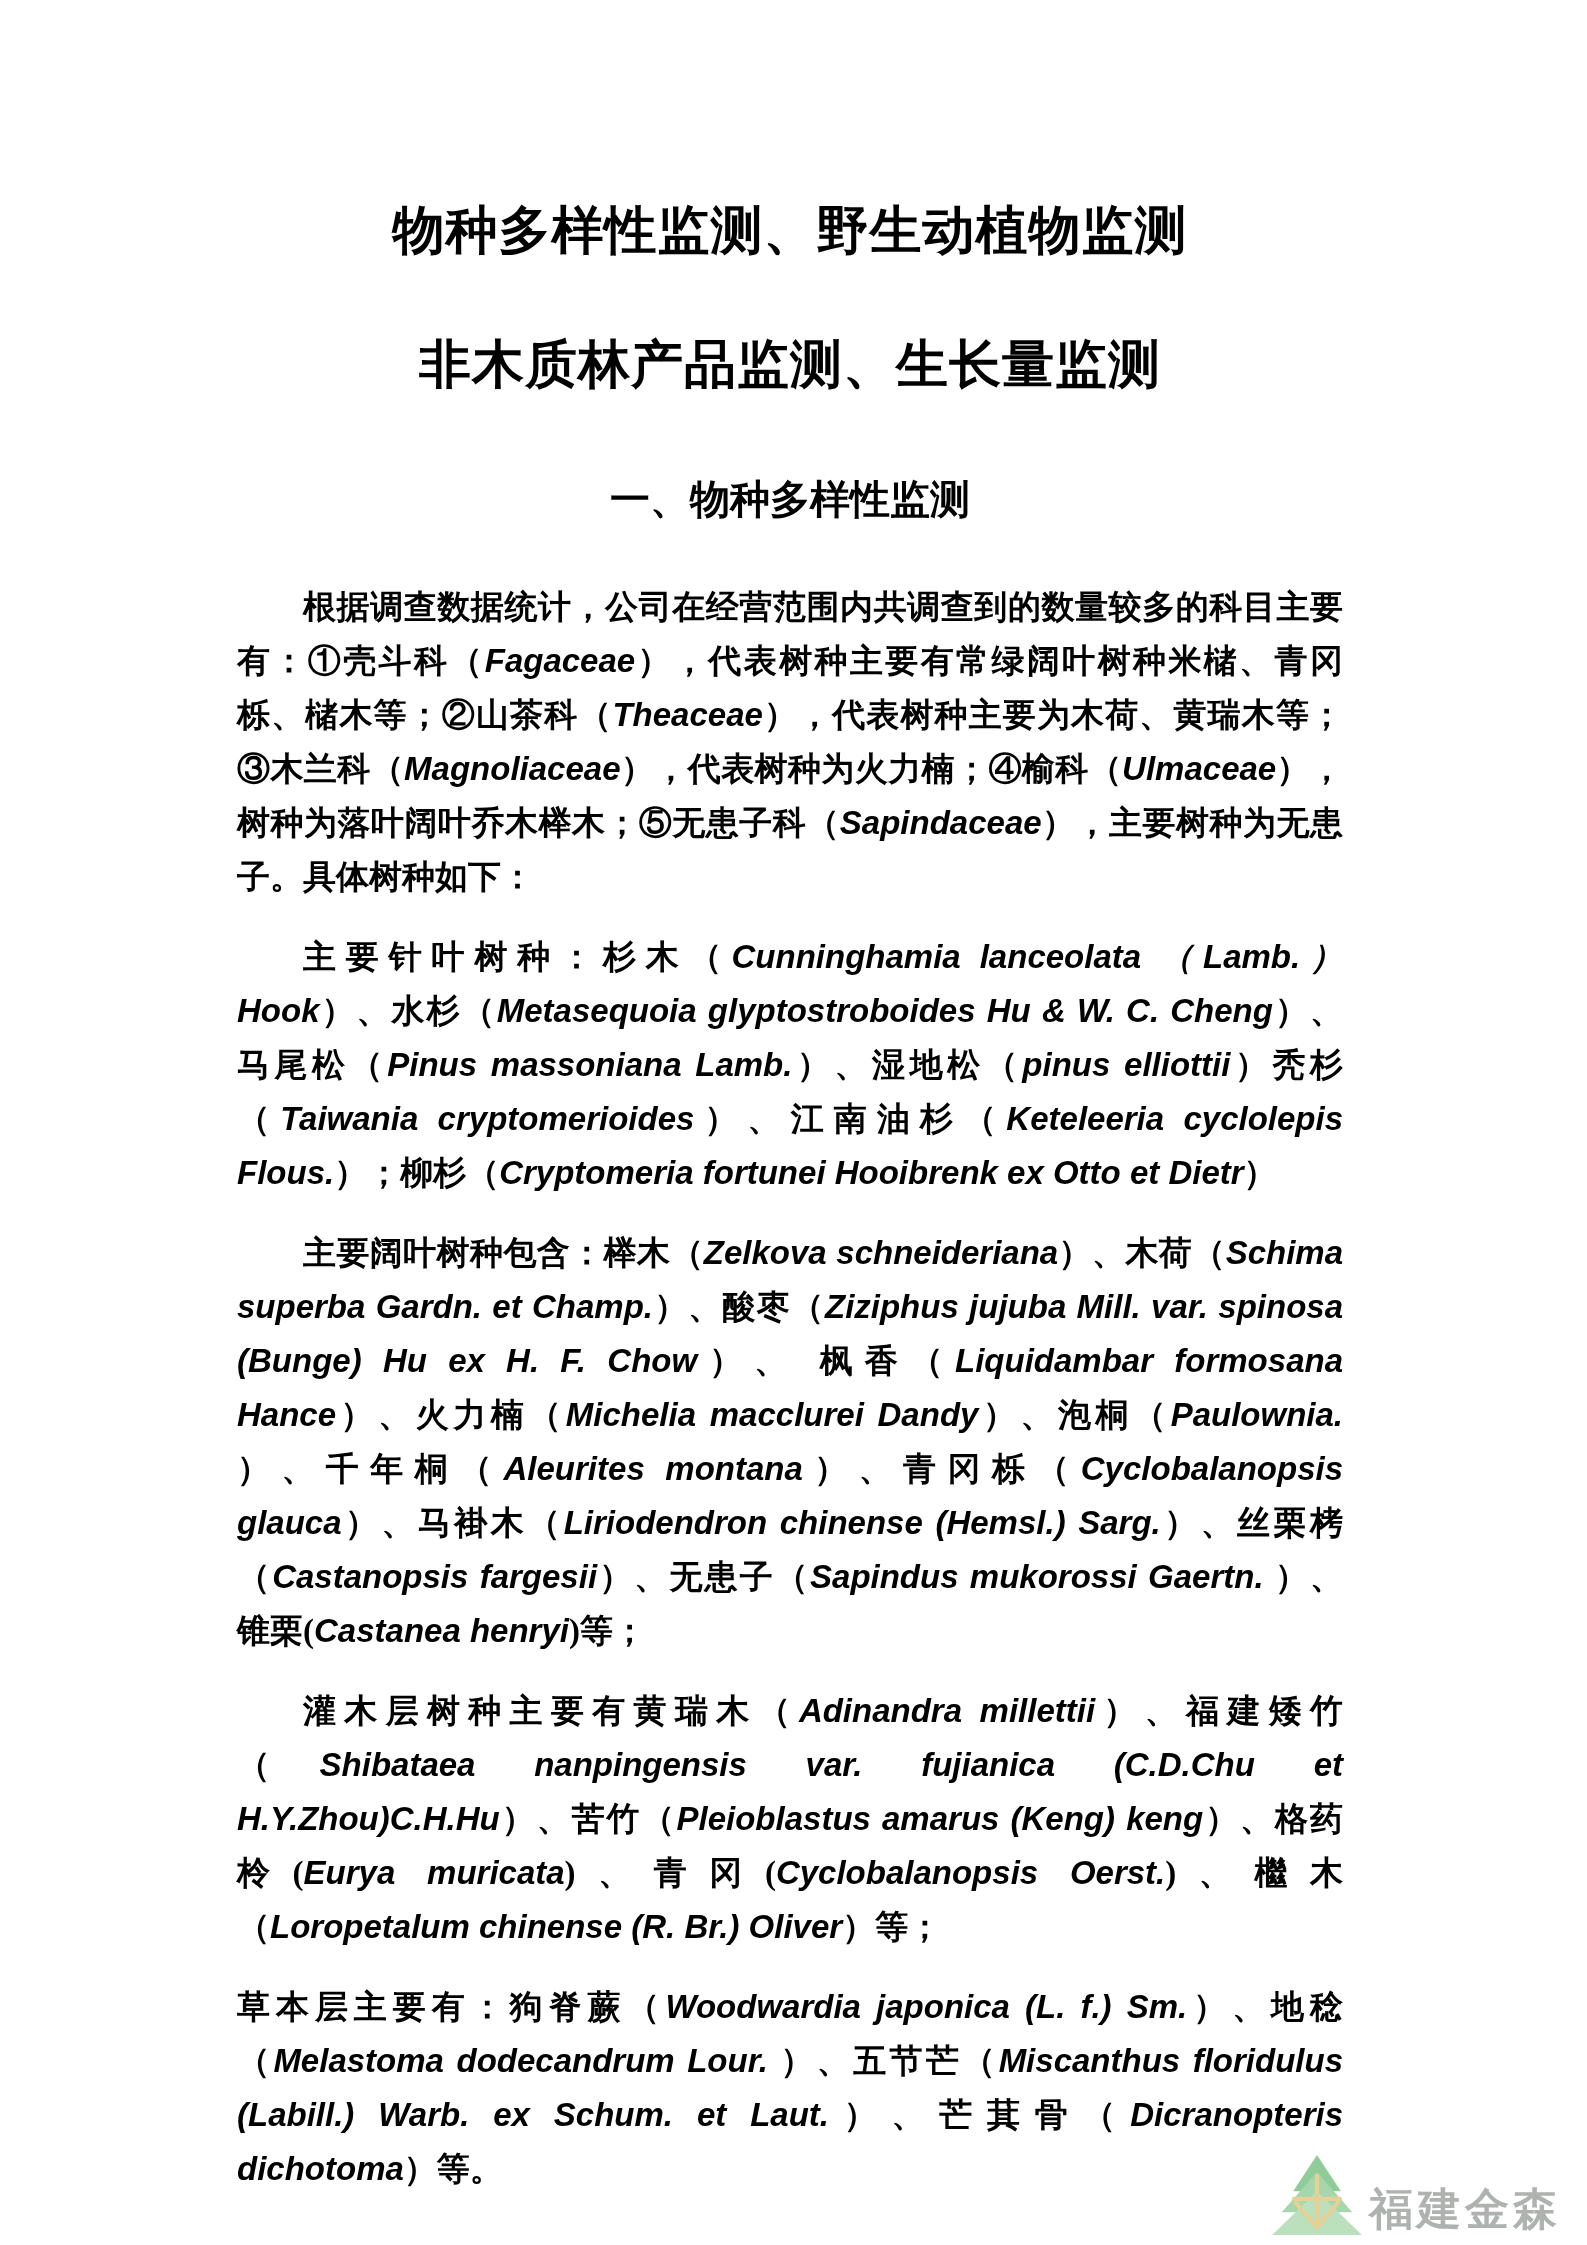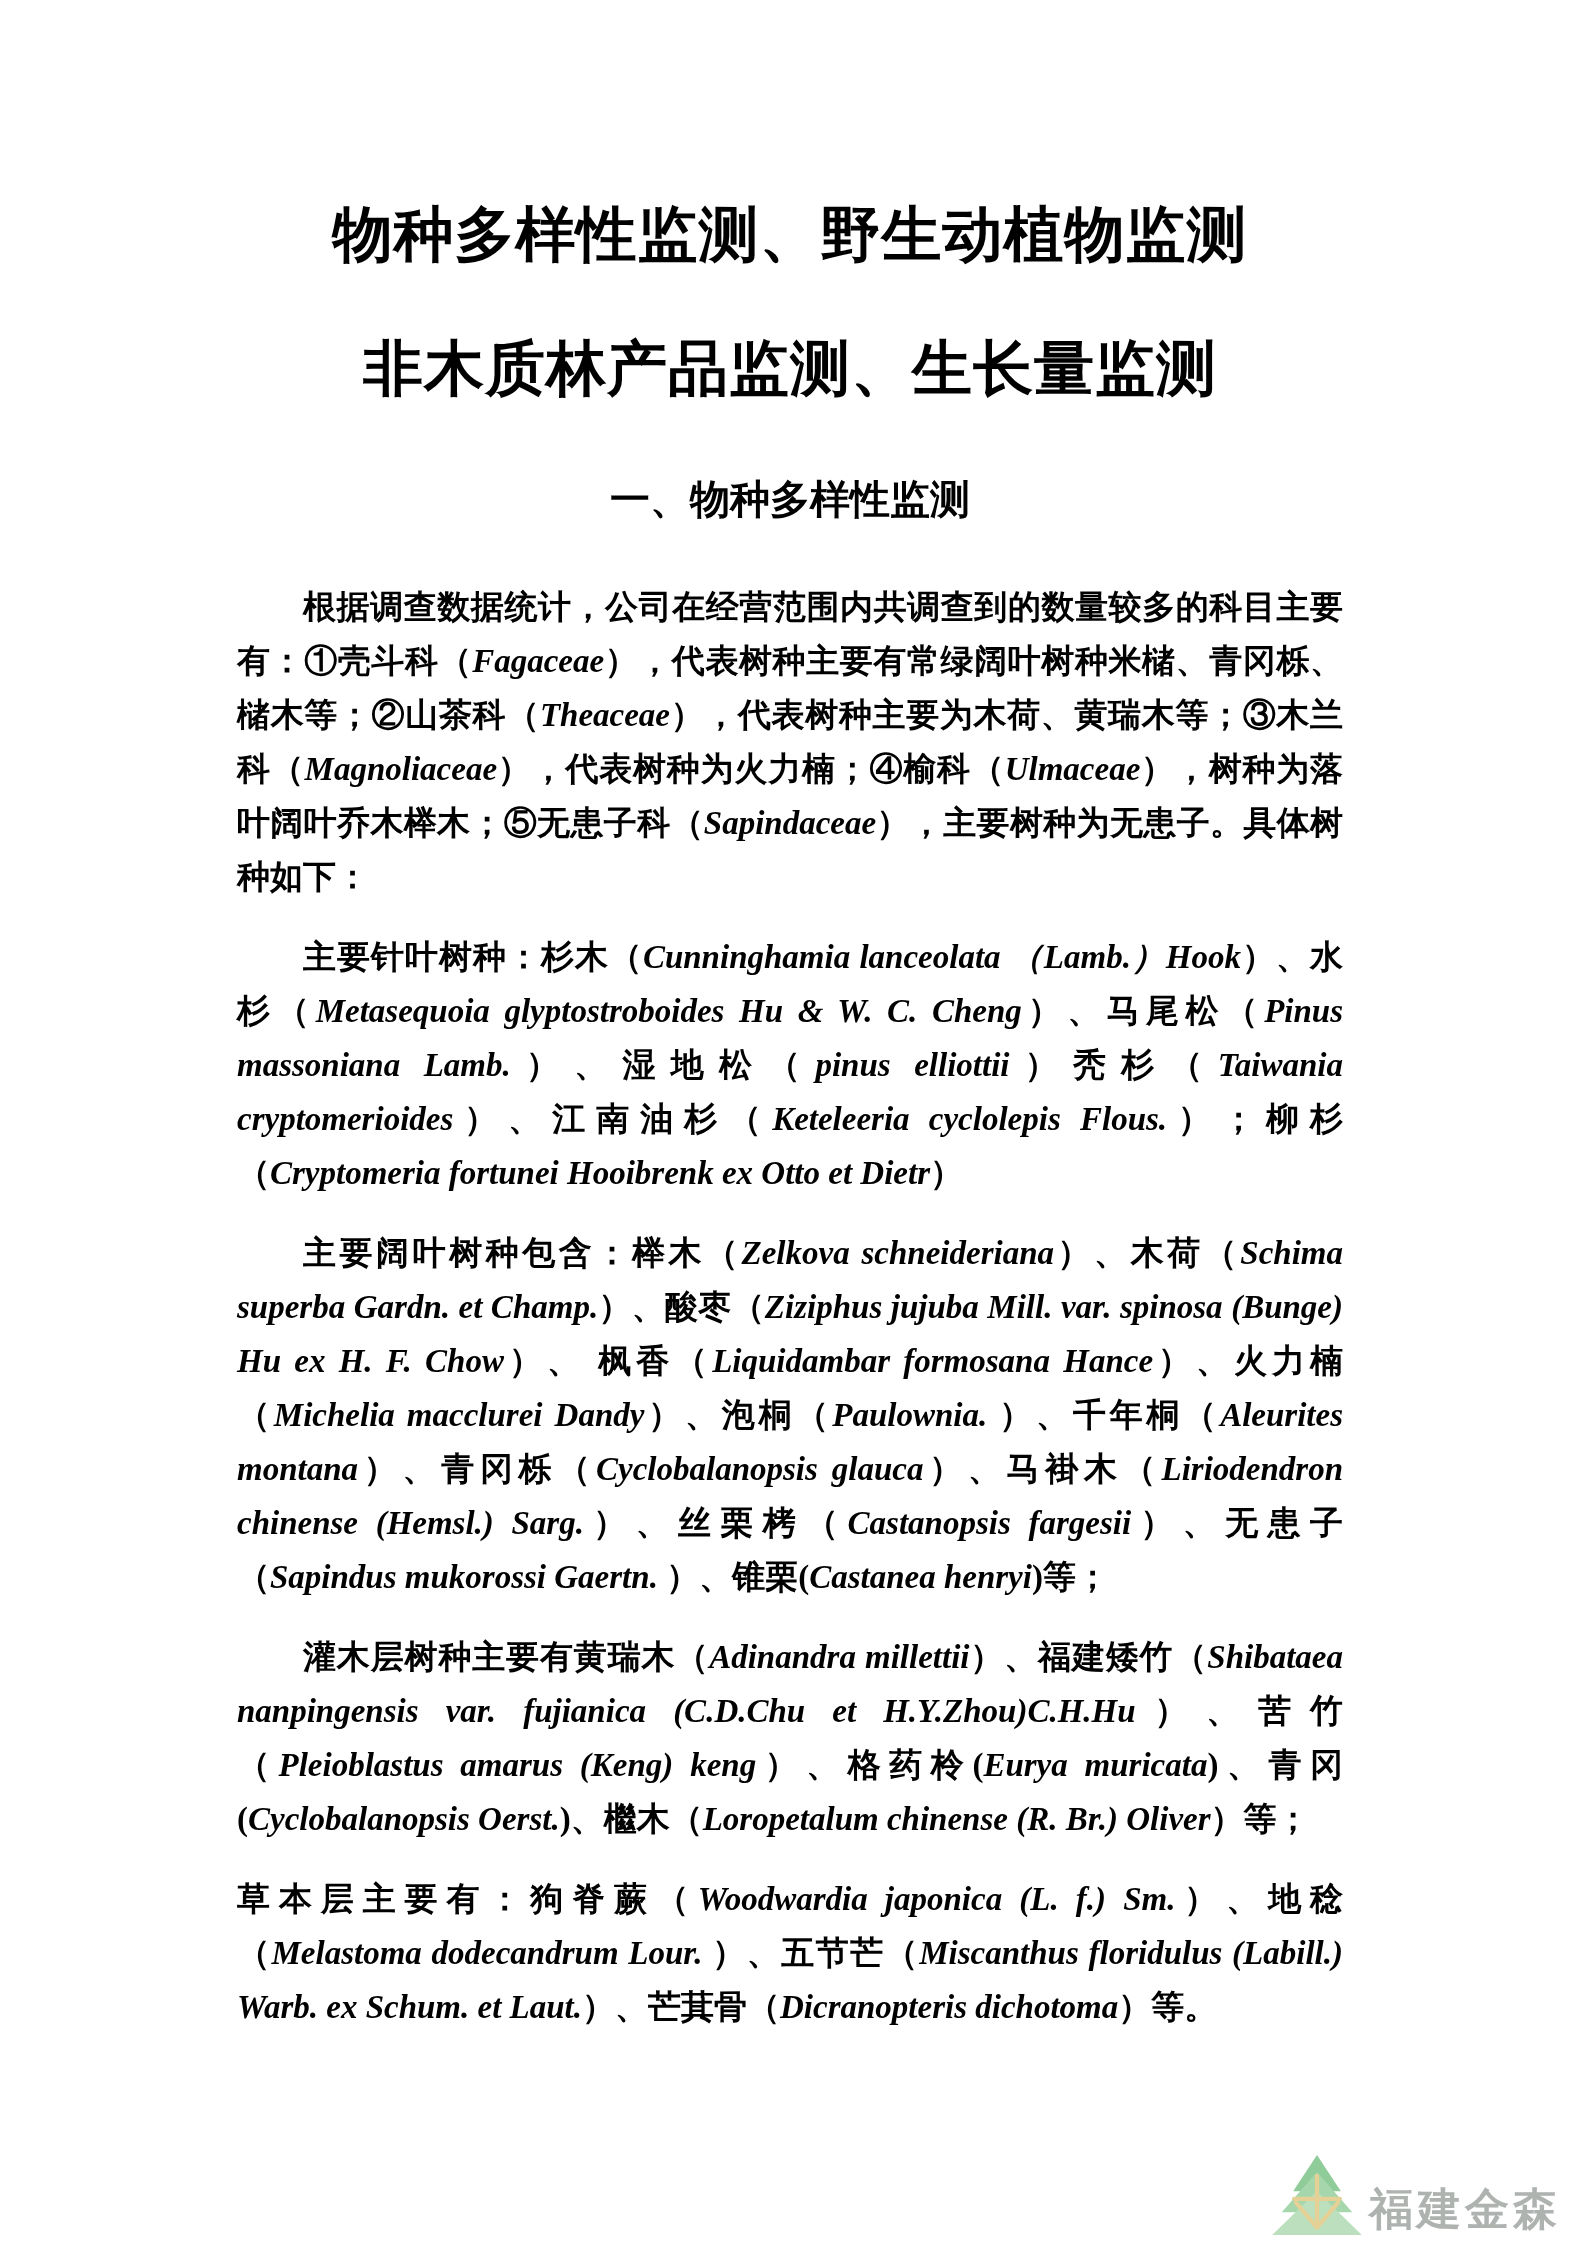--- a/index.html
+++ b/index.html
@@ -9,23 +9,23 @@
     height: 2245px;
     background: #ffffff;
     overflow: hidden;
     color: #000;
   }
   .content {
     padding: 205px 244px 0 237px;
   }
   h1.doc-title {
     margin: 0 0 74px 0;
-    font-family: Liberation Sans, sans-serif;
+    font-family: Liberation Mono, monospace;
     font-weight: 700;
-    font-size: 60px;
+    font-size: 52px;
     line-height: 60px;
     text-align: center;
     letter-spacing: 1px;
     color: #000;
   }
   h2.section-heading {
     margin: 17px 0 55px 0;
     font-family: "Liberation Sans", sans-serif;
     font-weight: 700;
     font-size: 40px;
@@ -41,21 +41,21 @@
     text-justify: inter-character;
     color: #000;
   }
   .body-text p.para.indent { text-indent: 2em; }
   .zh {
     font-family: Liberation Serif, serif;
     font-weight: 700;
     font-style: normal;
   }
   .lat {
-    font-family: Liberation Serif, serif;
+    font-family: Liberation Sans, sans-serif;
     font-weight: 700;
     font-style: italic;
   }
   .logo {
     position: absolute;
     right: 26px;
     bottom: 8px;
     display: flex;
     align-items: flex-end;
     gap: 4px;

